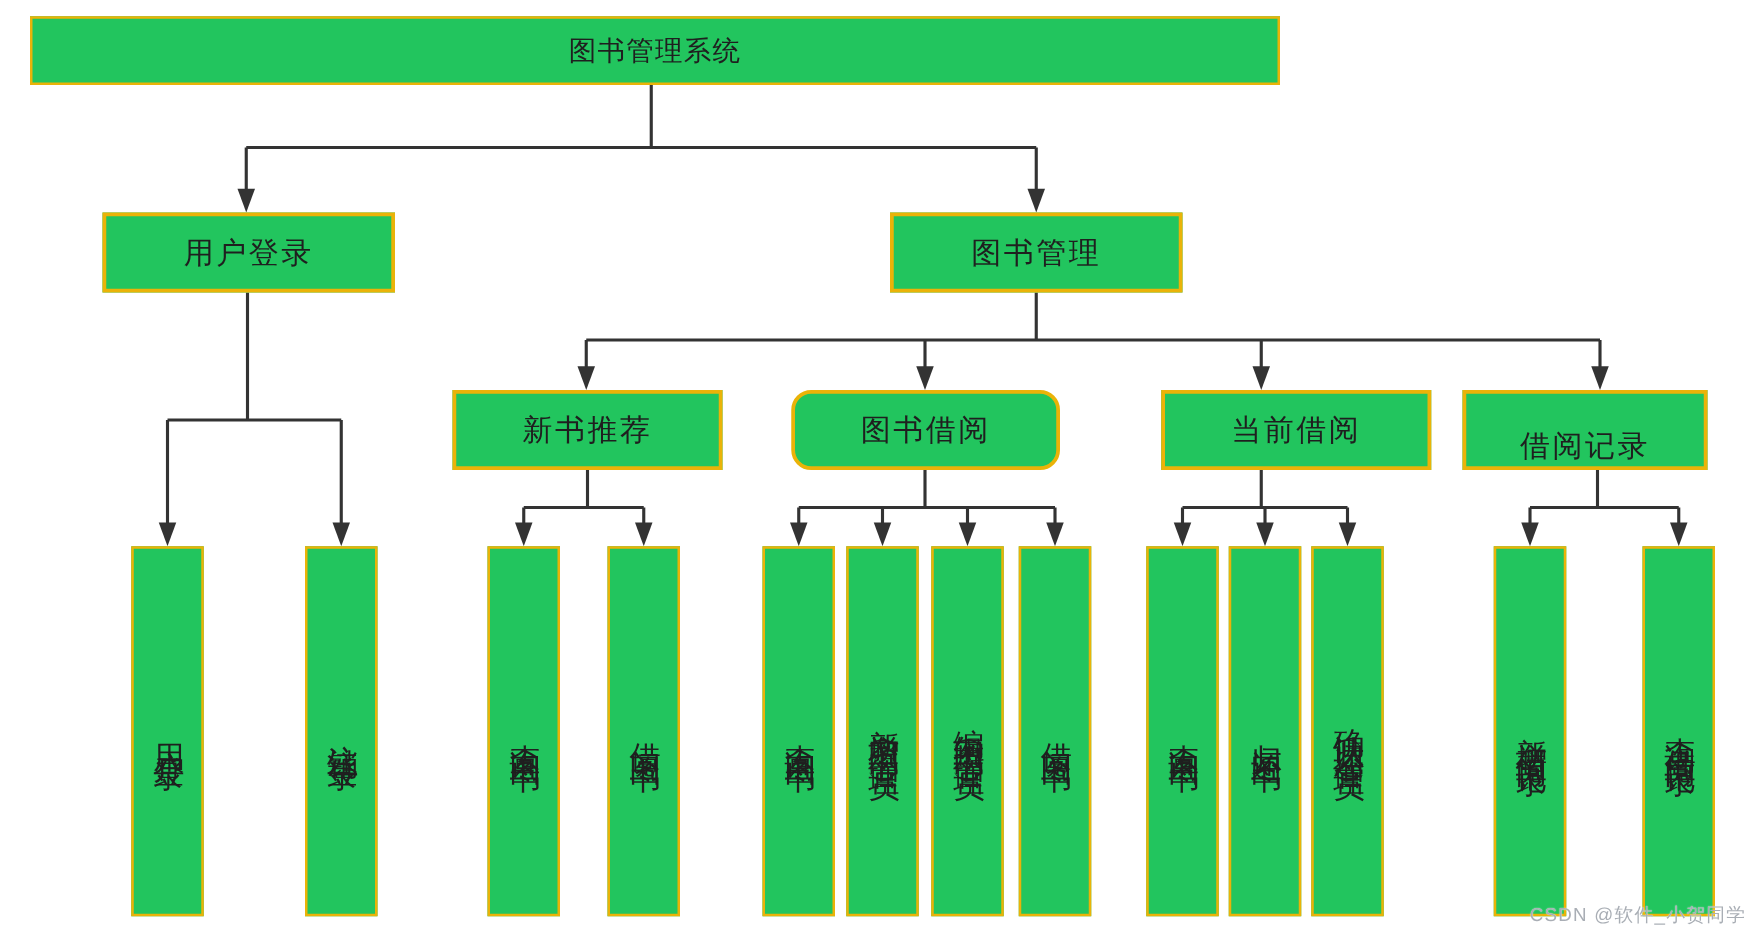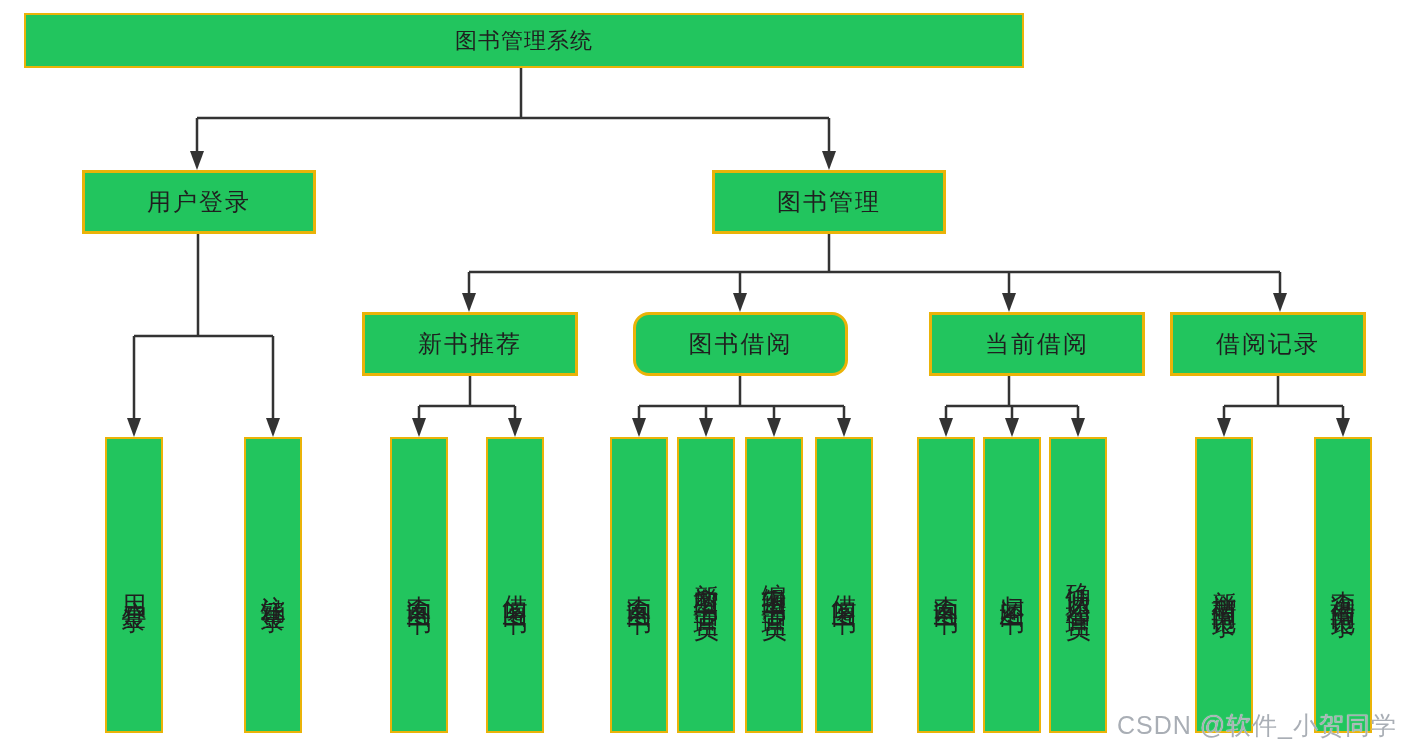--- a/index.html
+++ b/index.html
@@ -58,42 +58,42 @@
     line-height: 1;
     white-space: nowrap;
   }
   
   #n-login  { left: 82px;  top: 170px; width: 234px; height: 64px; }
   #n-manage { left: 712px; top: 170px; width: 234px; height: 64px; font-family: Liberation Serif, serif; }
   
   #n-recommend { left: 362px;  top: 312px; width: 216px; height: 64px; }
   #n-borrow    { left: 633px;  top: 312px; width: 215px; height: 64px; border-radius: 16px; }
   #n-current   { left: 901px;  top: 312px; width: 216px; height: 64px; margin-left: 28px; }
-  #n-records   { left: 1170px; top: 312px; width: 196px; height: 64px; }
+  #n-records   { left: 1170px; top: 312px; width: 196px; height: 64px; align-items: flex-end; }
   
   #lf-login-0 { left: 105px; }
   #lf-login-1 { left: 244px; }
   #lf-rec-0   { left: 390px; }
   #lf-rec-1   { left: 486px; }
   #lf-bor-0   { left: 610px; }
   #lf-bor-1   { left: 677px; }
   #lf-bor-2   { left: 745px; }
   #lf-bor-3   { left: 815px; }
   #lf-cur-0   { left: 917px; }
   #lf-cur-1   { left: 983px; }
   #lf-cur-2   { left: 1049px; }
   #lf-recd-0  { left: 1195px; }
   #lf-recd-1  { left: 1314px; }
   #watermark {
     position: absolute;
     right: 8px;
     bottom: 5px;
     z-index: 3;
     color: #a9aeb5;
-    font-size: 25px;
+    font-size: 15px;
     letter-spacing: 1px;
     text-shadow: 0 0 1px #ffffff;
   }
 </style>
 </head>
 <body>
 
 <div id="stage">
 
   <svg id="connectors" viewBox="0 0 1405 747" xmlns="http://www.w3.org/2000/svg">

